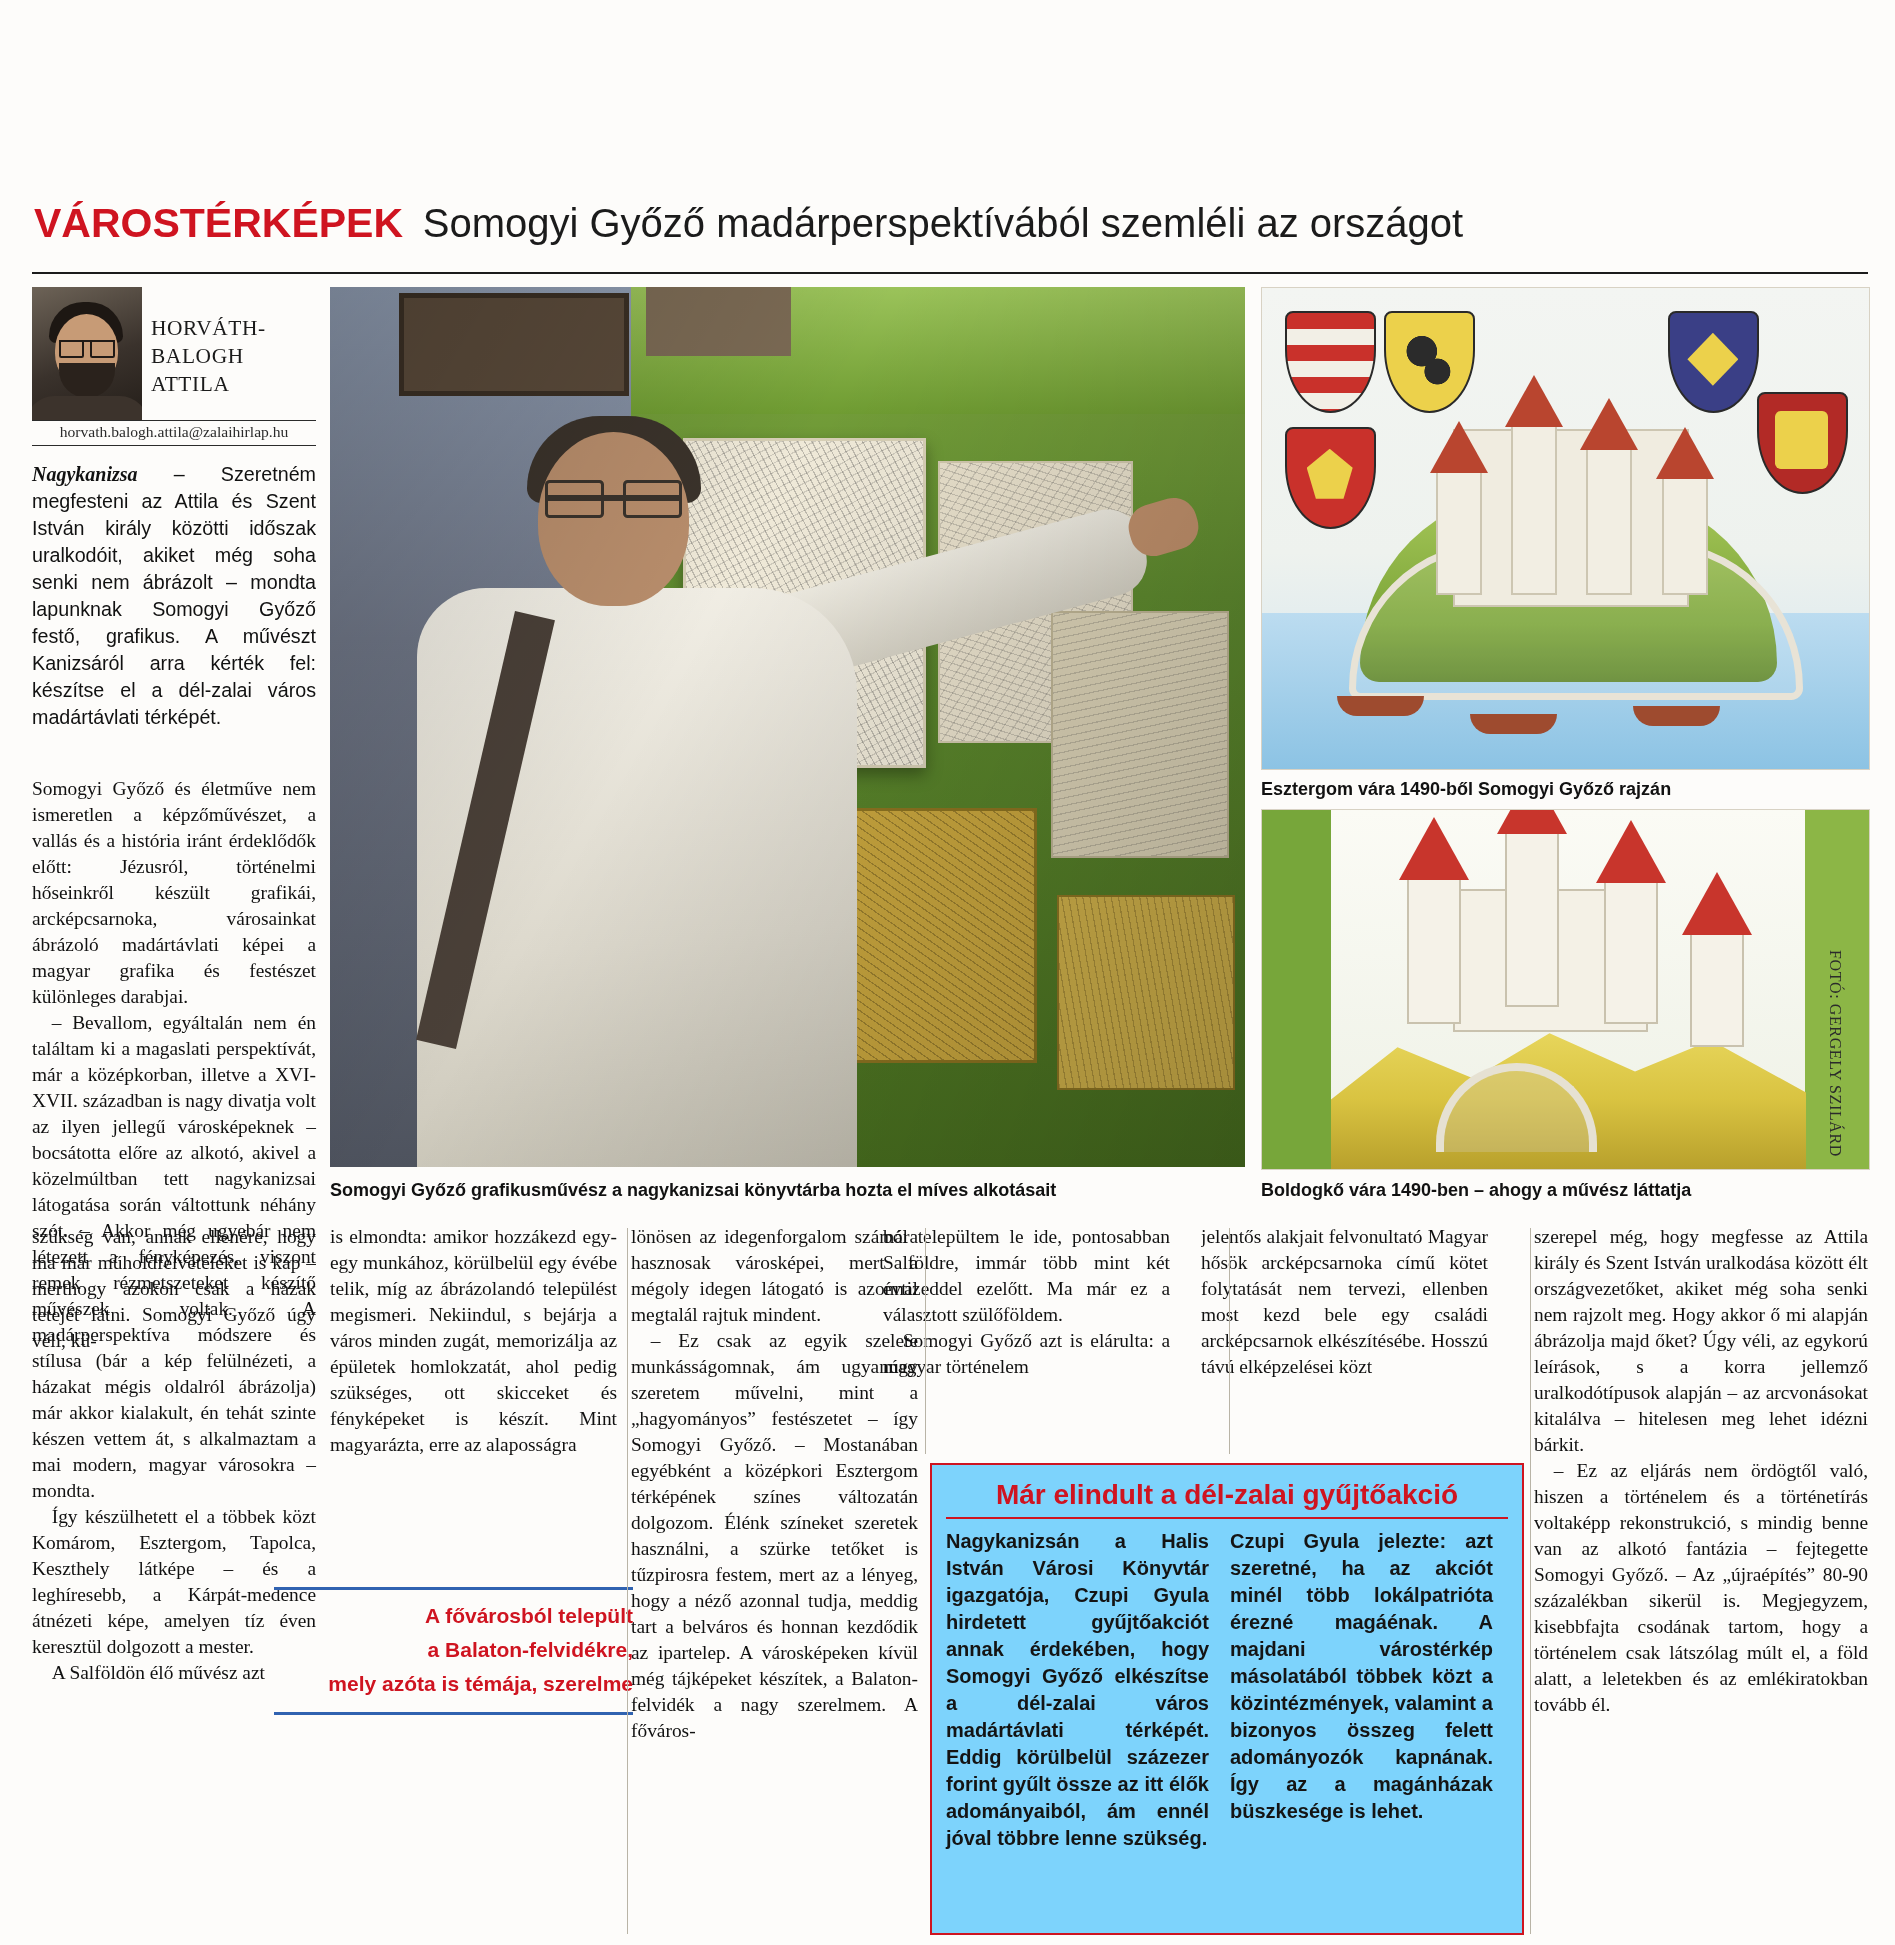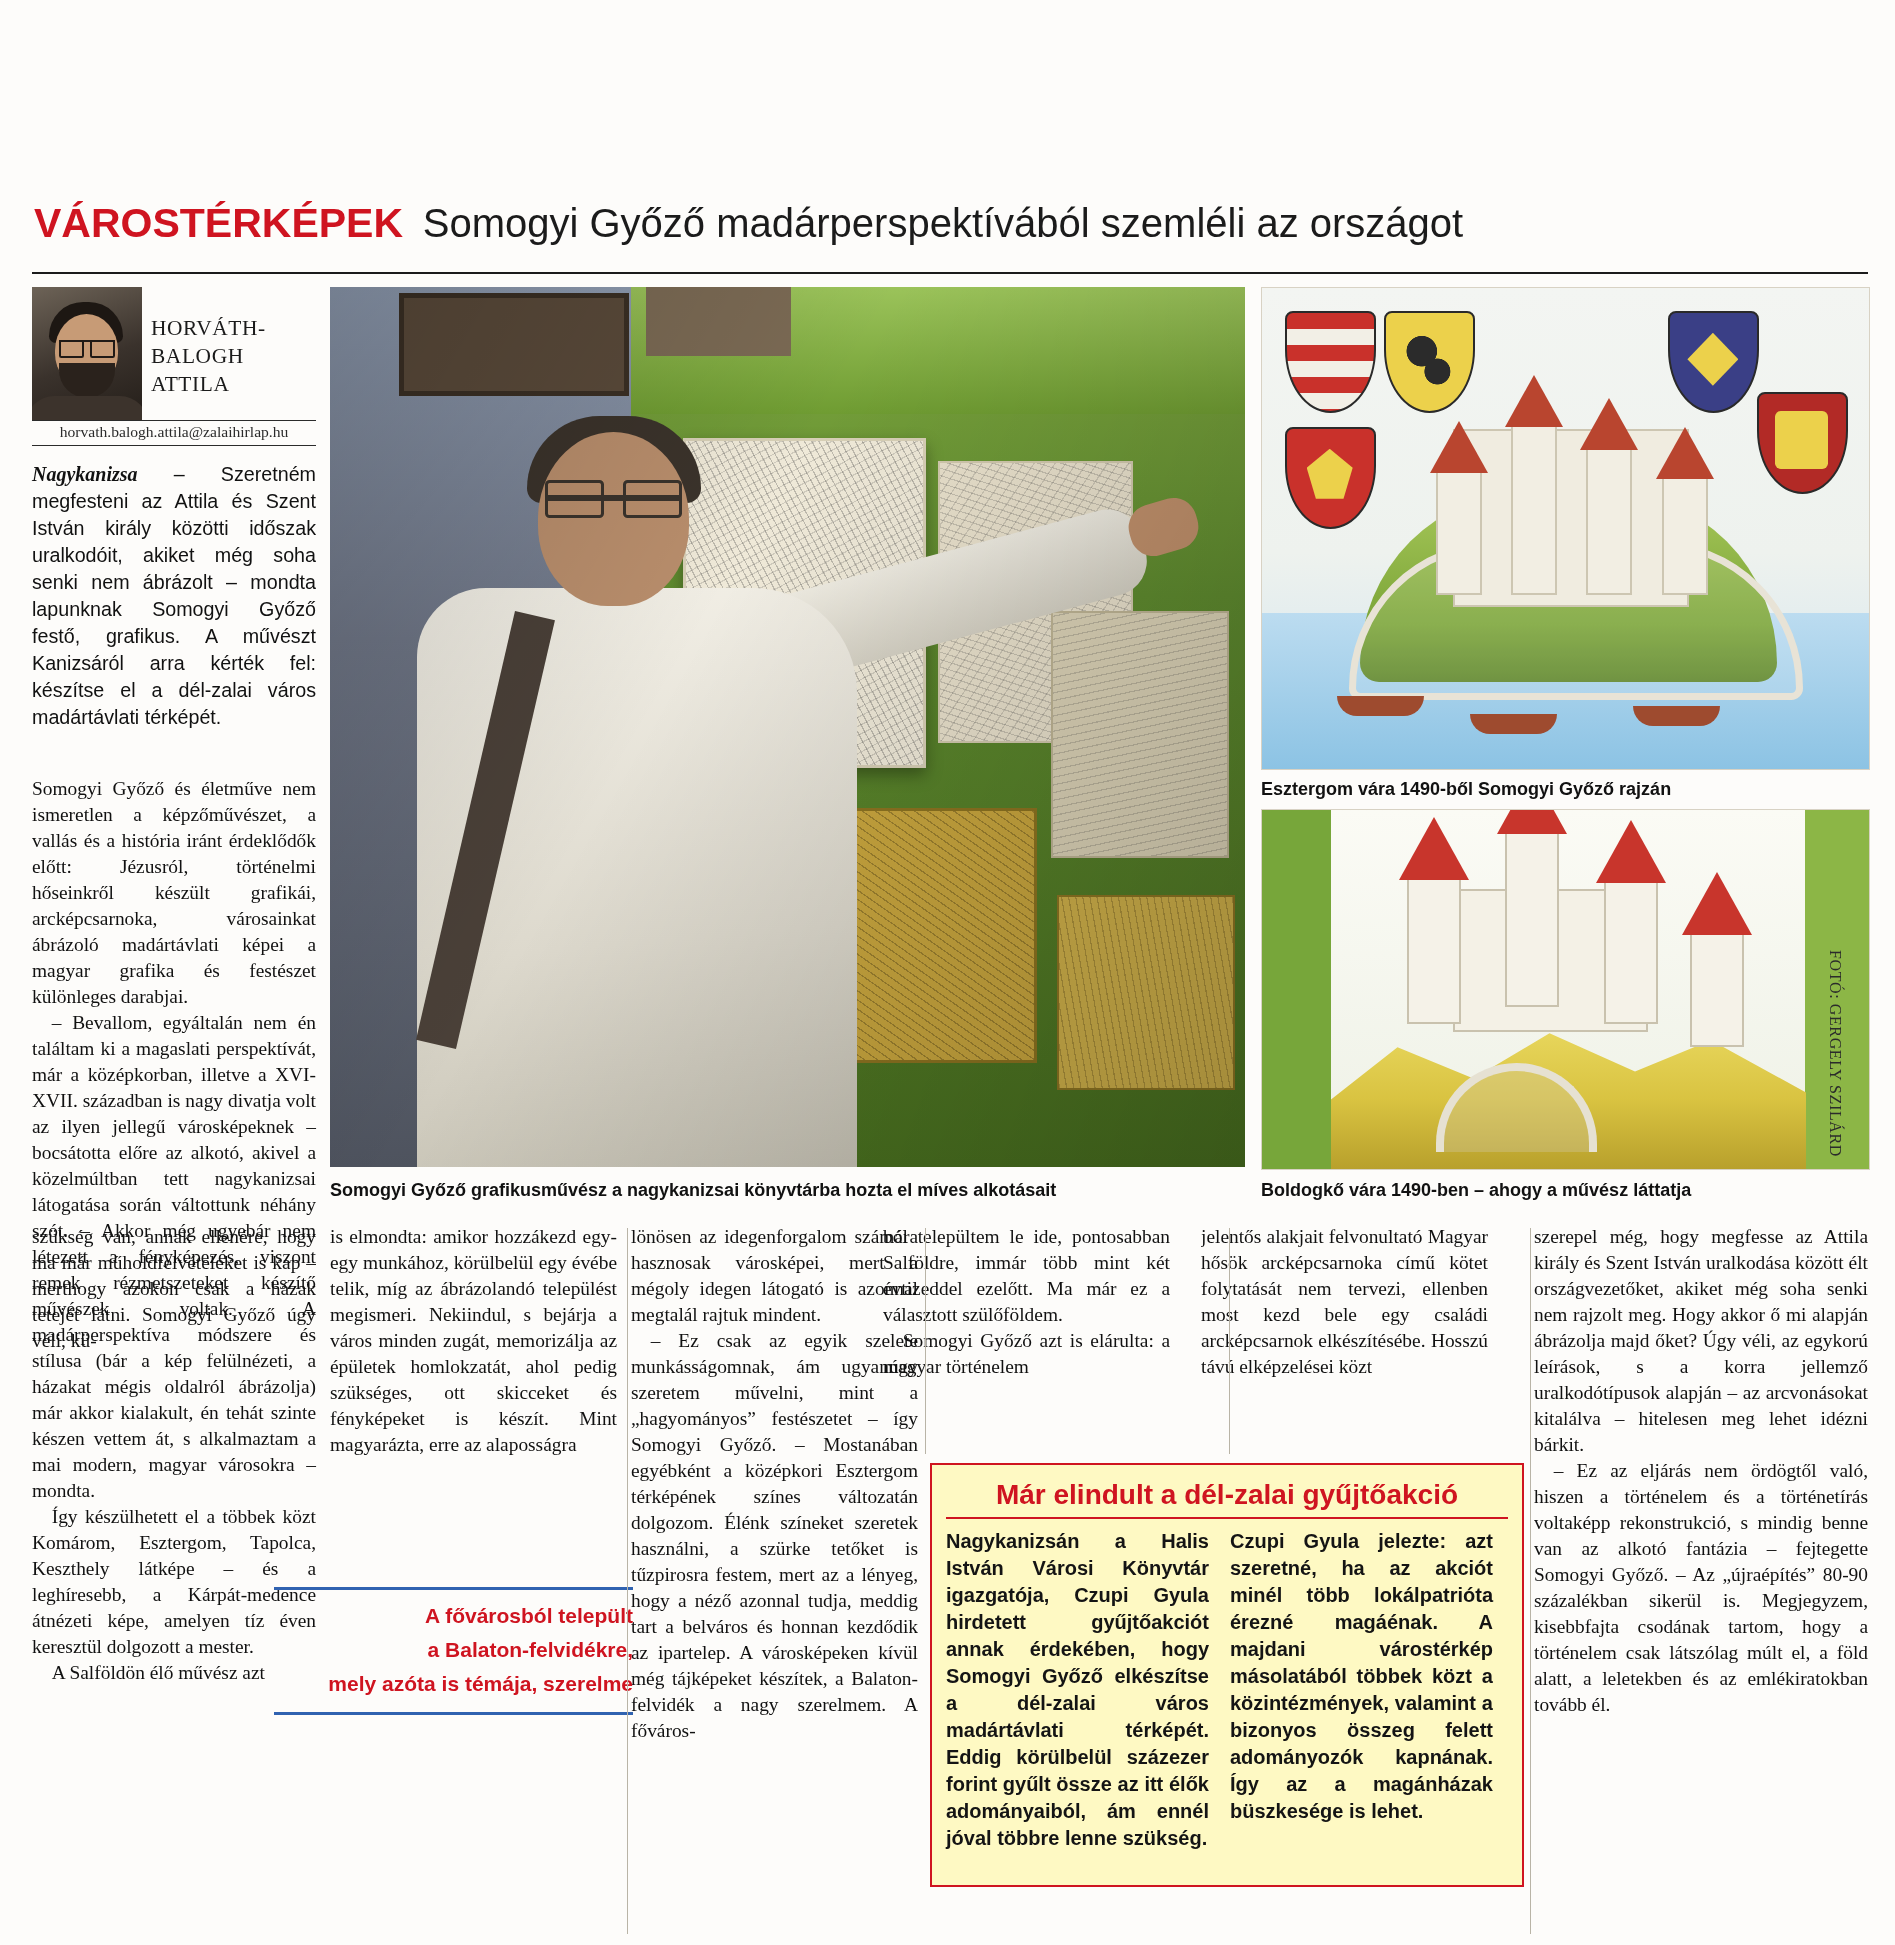--- a/index.html
+++ b/index.html
@@ -464,22 +464,22 @@
     line-height: 34px;
     color: #cf1420;
   }
 
   
   .yellowbox {
     position: absolute;
     left: 930px;
     top: 1463px;
     width: 594px;
-    height: 424px;
-    background: #fef9c3;
+    height: 472px;
+    background: #7dd3fc;
     border: 2.3px solid #cf1420;
     box-sizing: border-box;
     padding: 10.4px 14px 9.3px 14px;
   }
   .yellowbox h3 {
     margin: 3.5px 0 5.8px 0;
     font-family: "Liberation Sans", sans-serif;
     font-weight: bold;
     font-size: 28px;
     color: #cf1420;

